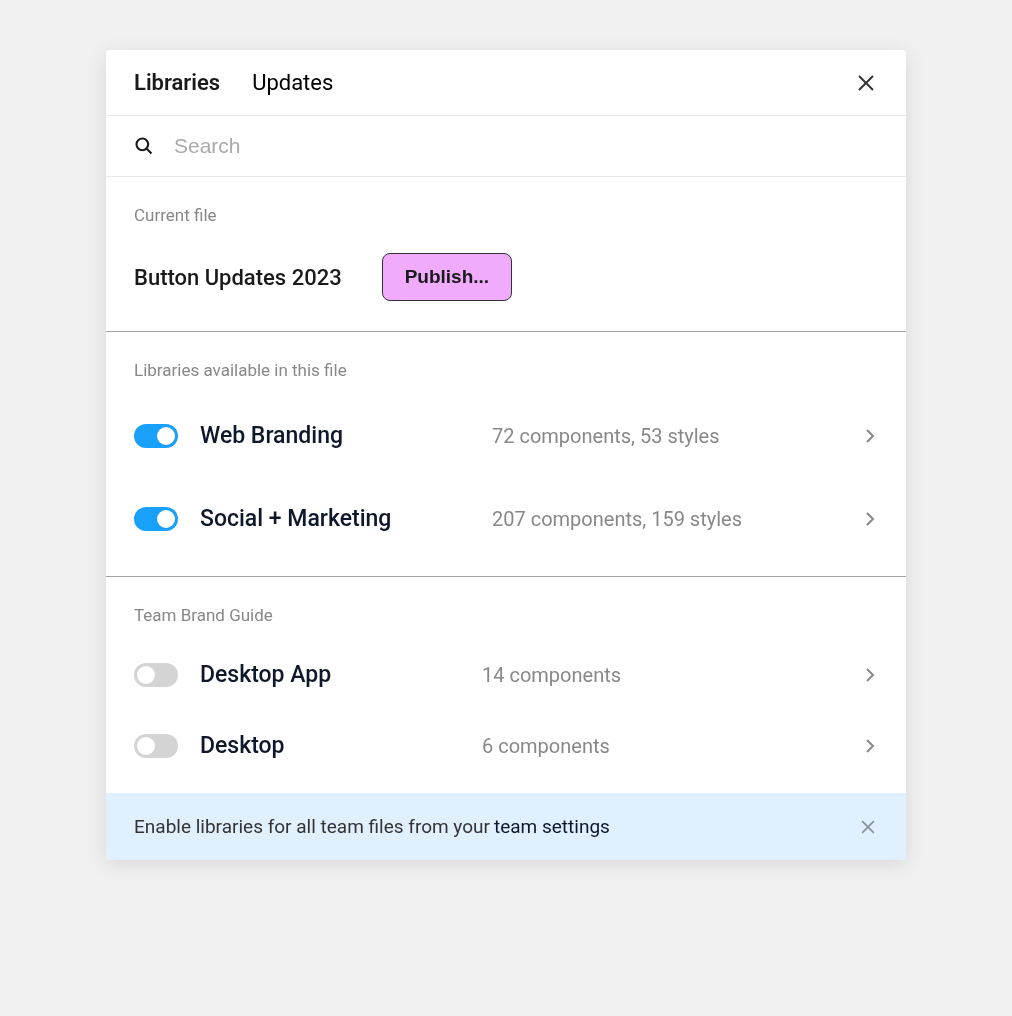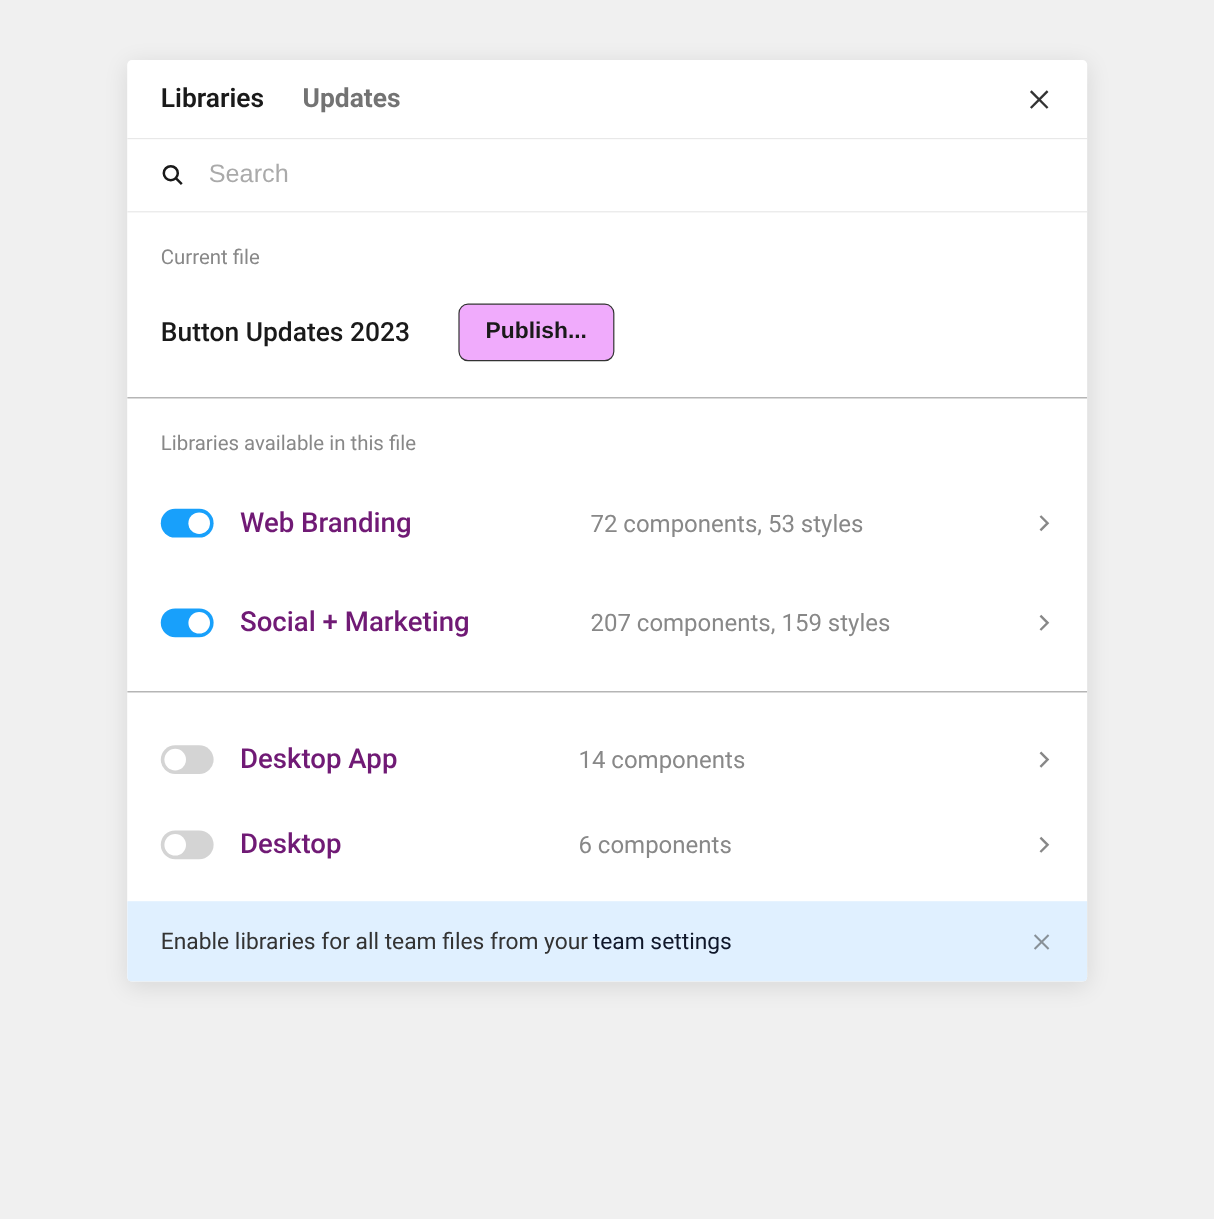--- a/index.html
+++ b/index.html
@@ -36,22 +36,22 @@
       display: flex;
       gap: 32px;
     }
     .tab {
       font-size: 22px;
       font-weight: 600;
       color: #1a1a1a;
       cursor: pointer;
     }
     .tab.inactive {
-      color: #737373;
-      font-weight: 700;
+      color: #000000;
+      font-weight: 400;
     }
     .close-btn {
       margin-left: auto;
       cursor: pointer;
       width: 24px;
       height: 24px;
     }
     .close-btn svg { width: 24px; height: 24px; }
     
     .search-row {
@@ -128,21 +128,21 @@
       position: absolute;
       top: 3px;
       left: 3px;
       transition: left 0.15s;
     }
     .toggle.on .toggle-knob { left: 23px; }
     
     .library-name {
       font-size: 23px;
       font-weight: 500;
-      color: #701a75;
+      color: #0f172a;
       flex: 0 0 270px;
     }
     .library-meta {
       font-size: 20px;
       color: #888;
       flex: 1;
     }
     .chevron {
       width: 16px;
       height: 16px;
@@ -233,20 +233,21 @@
         </div>
       <div class="library-name">Social + Marketing</div>
       <div class="library-meta">207 components, 159 styles</div>
       <svg class="chevron" viewBox="0 0 16 16" fill="none" stroke="#888" stroke-width="2">
         <polyline points="5,2 11,8 5,14"></polyline>
       </svg>
     </div>
   </div>
 
   <div class="team-section">
+    <div class="section-label">Team Brand Guide</div>
 
     <div class="library-row">
       <div class="toggle">
           <div class="toggle-knob"></div>
         </div>
       <div class="library-name">Desktop App</div>
       <div class="library-meta">14 components</div>
       <svg class="chevron" viewBox="0 0 16 16" fill="none" stroke="#888" stroke-width="2">
         <polyline points="5,2 11,8 5,14"></polyline>
       </svg>

